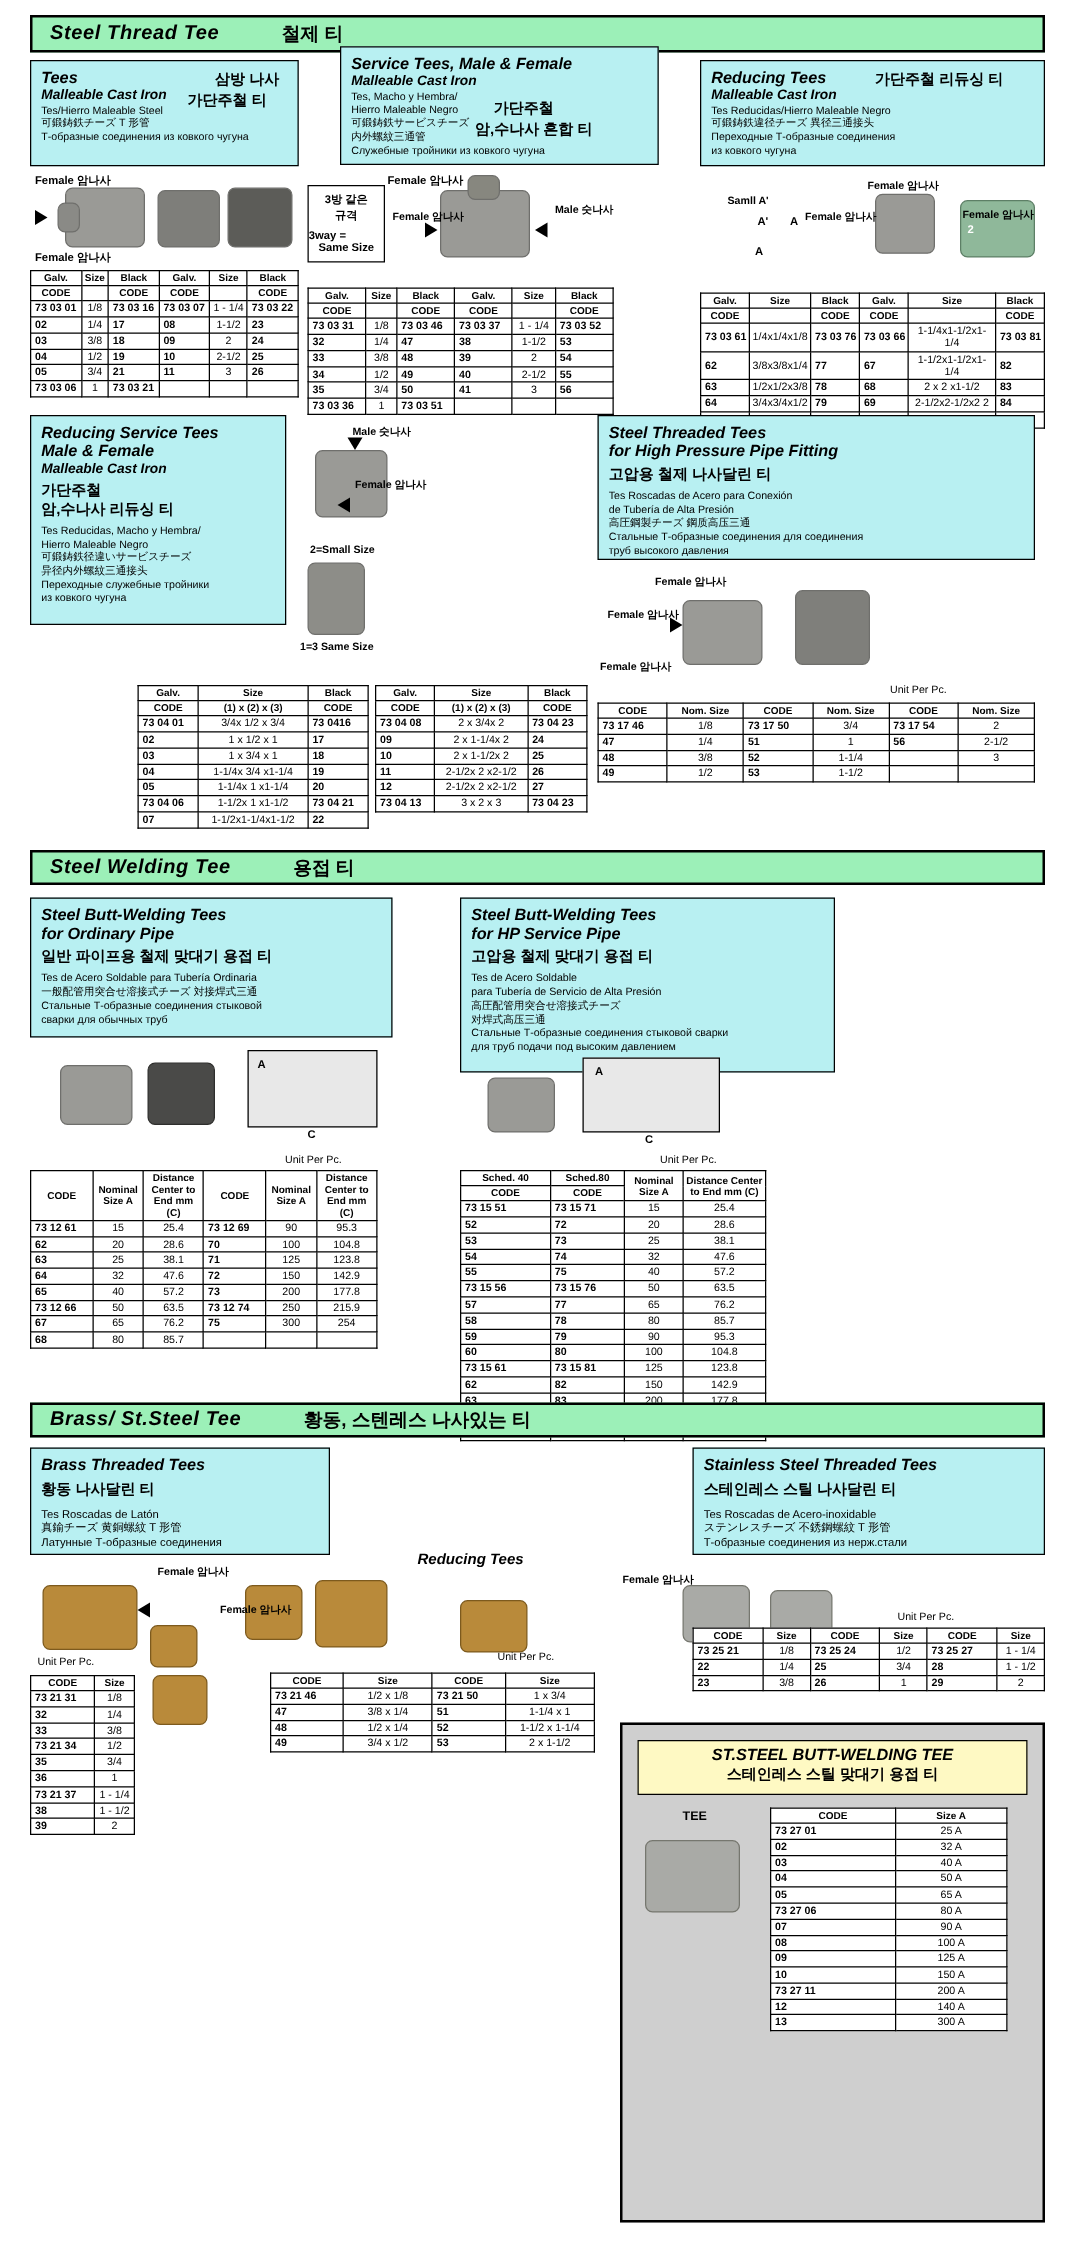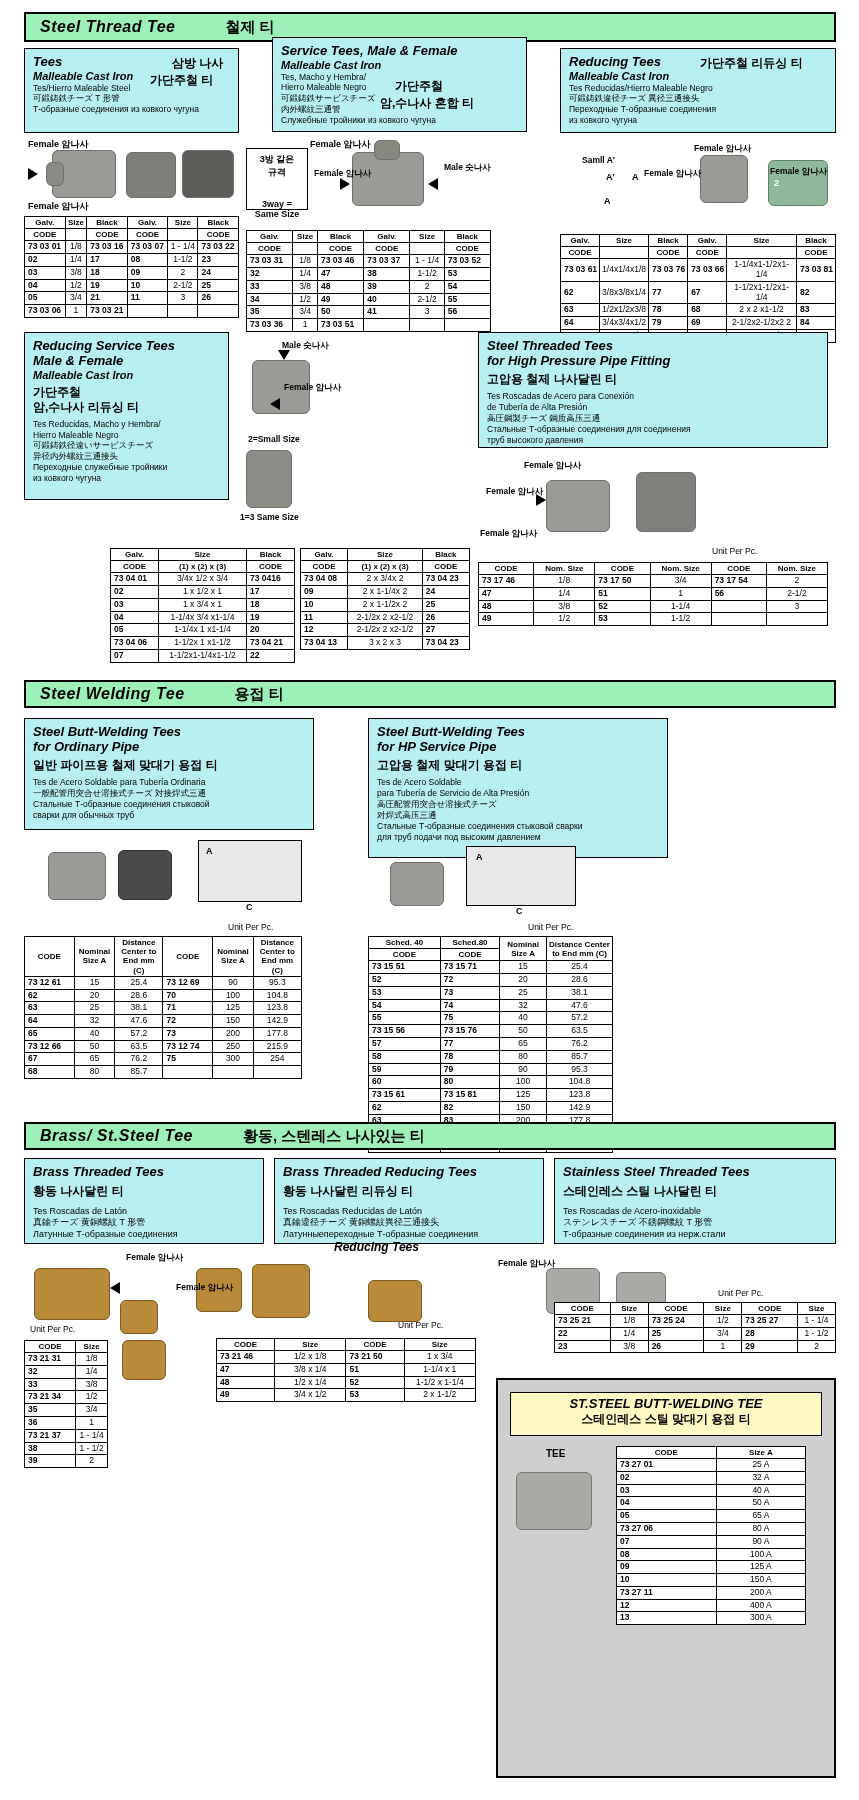--- a/index.html
+++ b/index.html
@@ -152,21 +152,21 @@
     <div class="t-sm">可鍛鋳鉄サービスチーズ</div>
     <div class="t-sm">内外螺紋三通管</div>
     <div class="t-sm">Служебные тройники из ковкого чугуна</div>
   </div>
   <div class="txt b" style="left:395px;top:78px;font-size:12px;">가단주철</div>
   <div class="txt b" style="left:380px;top:95px;font-size:12px;">암,수나사 혼합 티</div>
 
   <div class="whitebox" style="left:246px;top:148px;width:62px;height:62px;">
     <div style="font-size:9px;font-weight:bold;text-align:center;margin-top:4px;">3방 같은</div>
     <div style="font-size:9px;font-weight:bold;text-align:center;">규격</div>
-    <div style="font-size:9px;font-weight:bold;text-align:center;margin-top:20px;">3way =</div>
+    <div style="font-size:9px;font-weight:bold;margin-top:4px;">3way =</div>
     <div style="font-size:9px;font-weight:bold;text-align:center;">Same Size</div>
   </div>
   <div class="pic round" style="left:352px;top:152px;width:70px;height:52px;"></div>
   <div class="pic round" style="left:374px;top:140px;width:24px;height:18px;background:#87877f;"></div>
   <div class="txt b" style="left:310px;top:138px;">Female 암나사</div>
   <div class="txt b" style="left:314px;top:168px;font-size:8.5px;">Female 암나사</div>
   <div class="arrow r" style="left:340px;top:178px;"></div>
   <div class="txt b" style="left:444px;top:162px;font-size:8.5px;">Male 숫나사</div>
   <div class="arrow l" style="left:428px;top:178px;"></div>
 
@@ -783,27 +783,20 @@
           <td class="code">38</td>
           <td>1 - 1/2</td>
         </tr>
     <tr>
           <td class="code">39</td>
           <td>2</td>
         </tr>
   </tbody>
     </table>
 
-  <div class="box" style="left:274px;top:1158px;width:270px;height:86px;">
-    <div class="t-en">Brass Threaded Reducing  Tees</div>
-    <div class="t-kr" style="margin-top:4px;">황동 나사달린 리듀싱 티</div>
-    <div class="t-sm9" style="margin-top:6px;">Tes Roscadas Reducidas de Latón</div>
-    <div class="t-sm9">真鍮違径チーズ     黄銅螺紋異径三通接头</div>
-    <div class="t-sm9">Латунныепереходные Т-образные соединения</div>
-  </div>
   <div class="pic round brass" style="left:196px;top:1268px;width:44px;height:42px;"></div>
   <div class="pic round brass" style="left:252px;top:1264px;width:56px;height:52px;"></div>
   <div class="pic round brass" style="left:368px;top:1280px;width:52px;height:40px;"></div>
   <div class="txt i b" style="left:334px;top:1240px;font-size:12px;font-style:italic;">Reducing Tees</div>
   <div class="txt b" style="left:176px;top:1282px;font-size:8.5px;line-height:1.2;">
     <span>Female 암나사</span>
   </div>
   <div class="txt" style="left:398px;top:1320px;font-size:8.5px;">Unit Per Pc.</div>
 
   <table class="t" style="left:216px;top:1338px;width:260px;">
@@ -946,21 +939,21 @@
     <tr>
           <td class="code">10</td>
           <td>150 A</td>
         </tr>
     <tr>
           <td class="code">73 27 11</td>
           <td>200 A</td>
         </tr>
     <tr>
           <td class="code">12</td>
-          <td>400 A</td>
+          <td>140 A</td>
         </tr>
     <tr>
           <td class="code">13</td>
           <td>300 A</td>
         </tr>
   </tbody>
     </table>
 
 </div>
 

